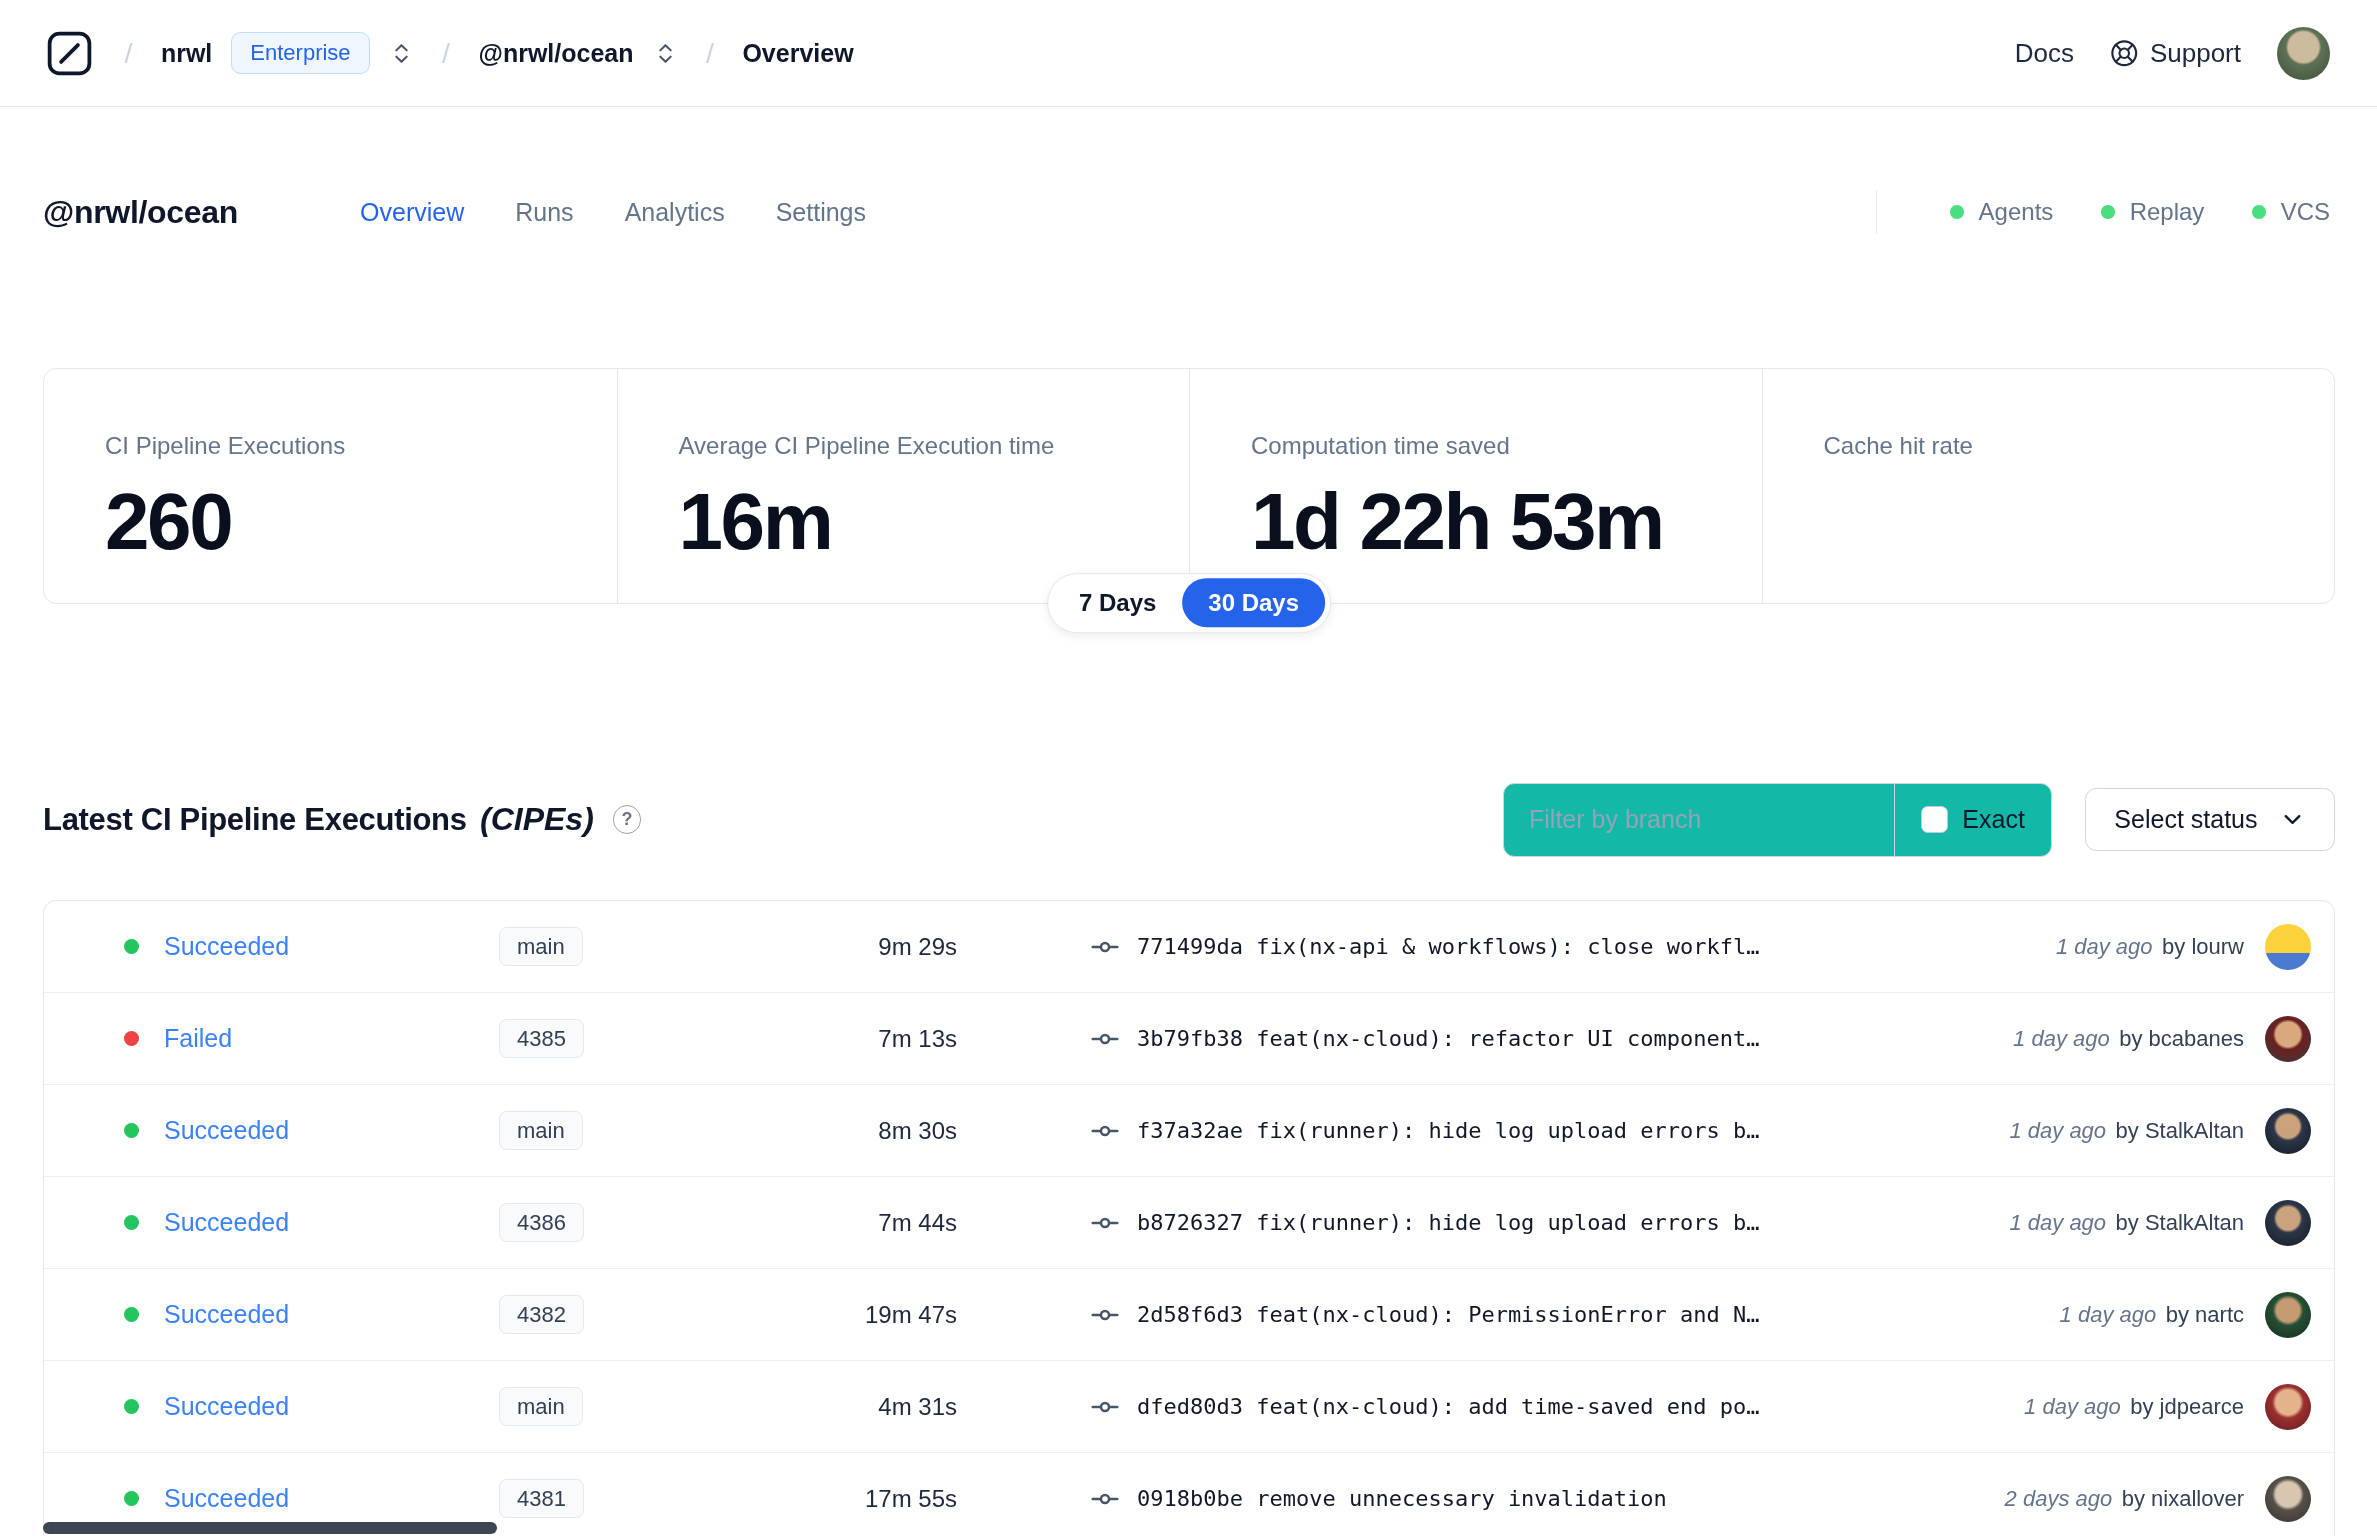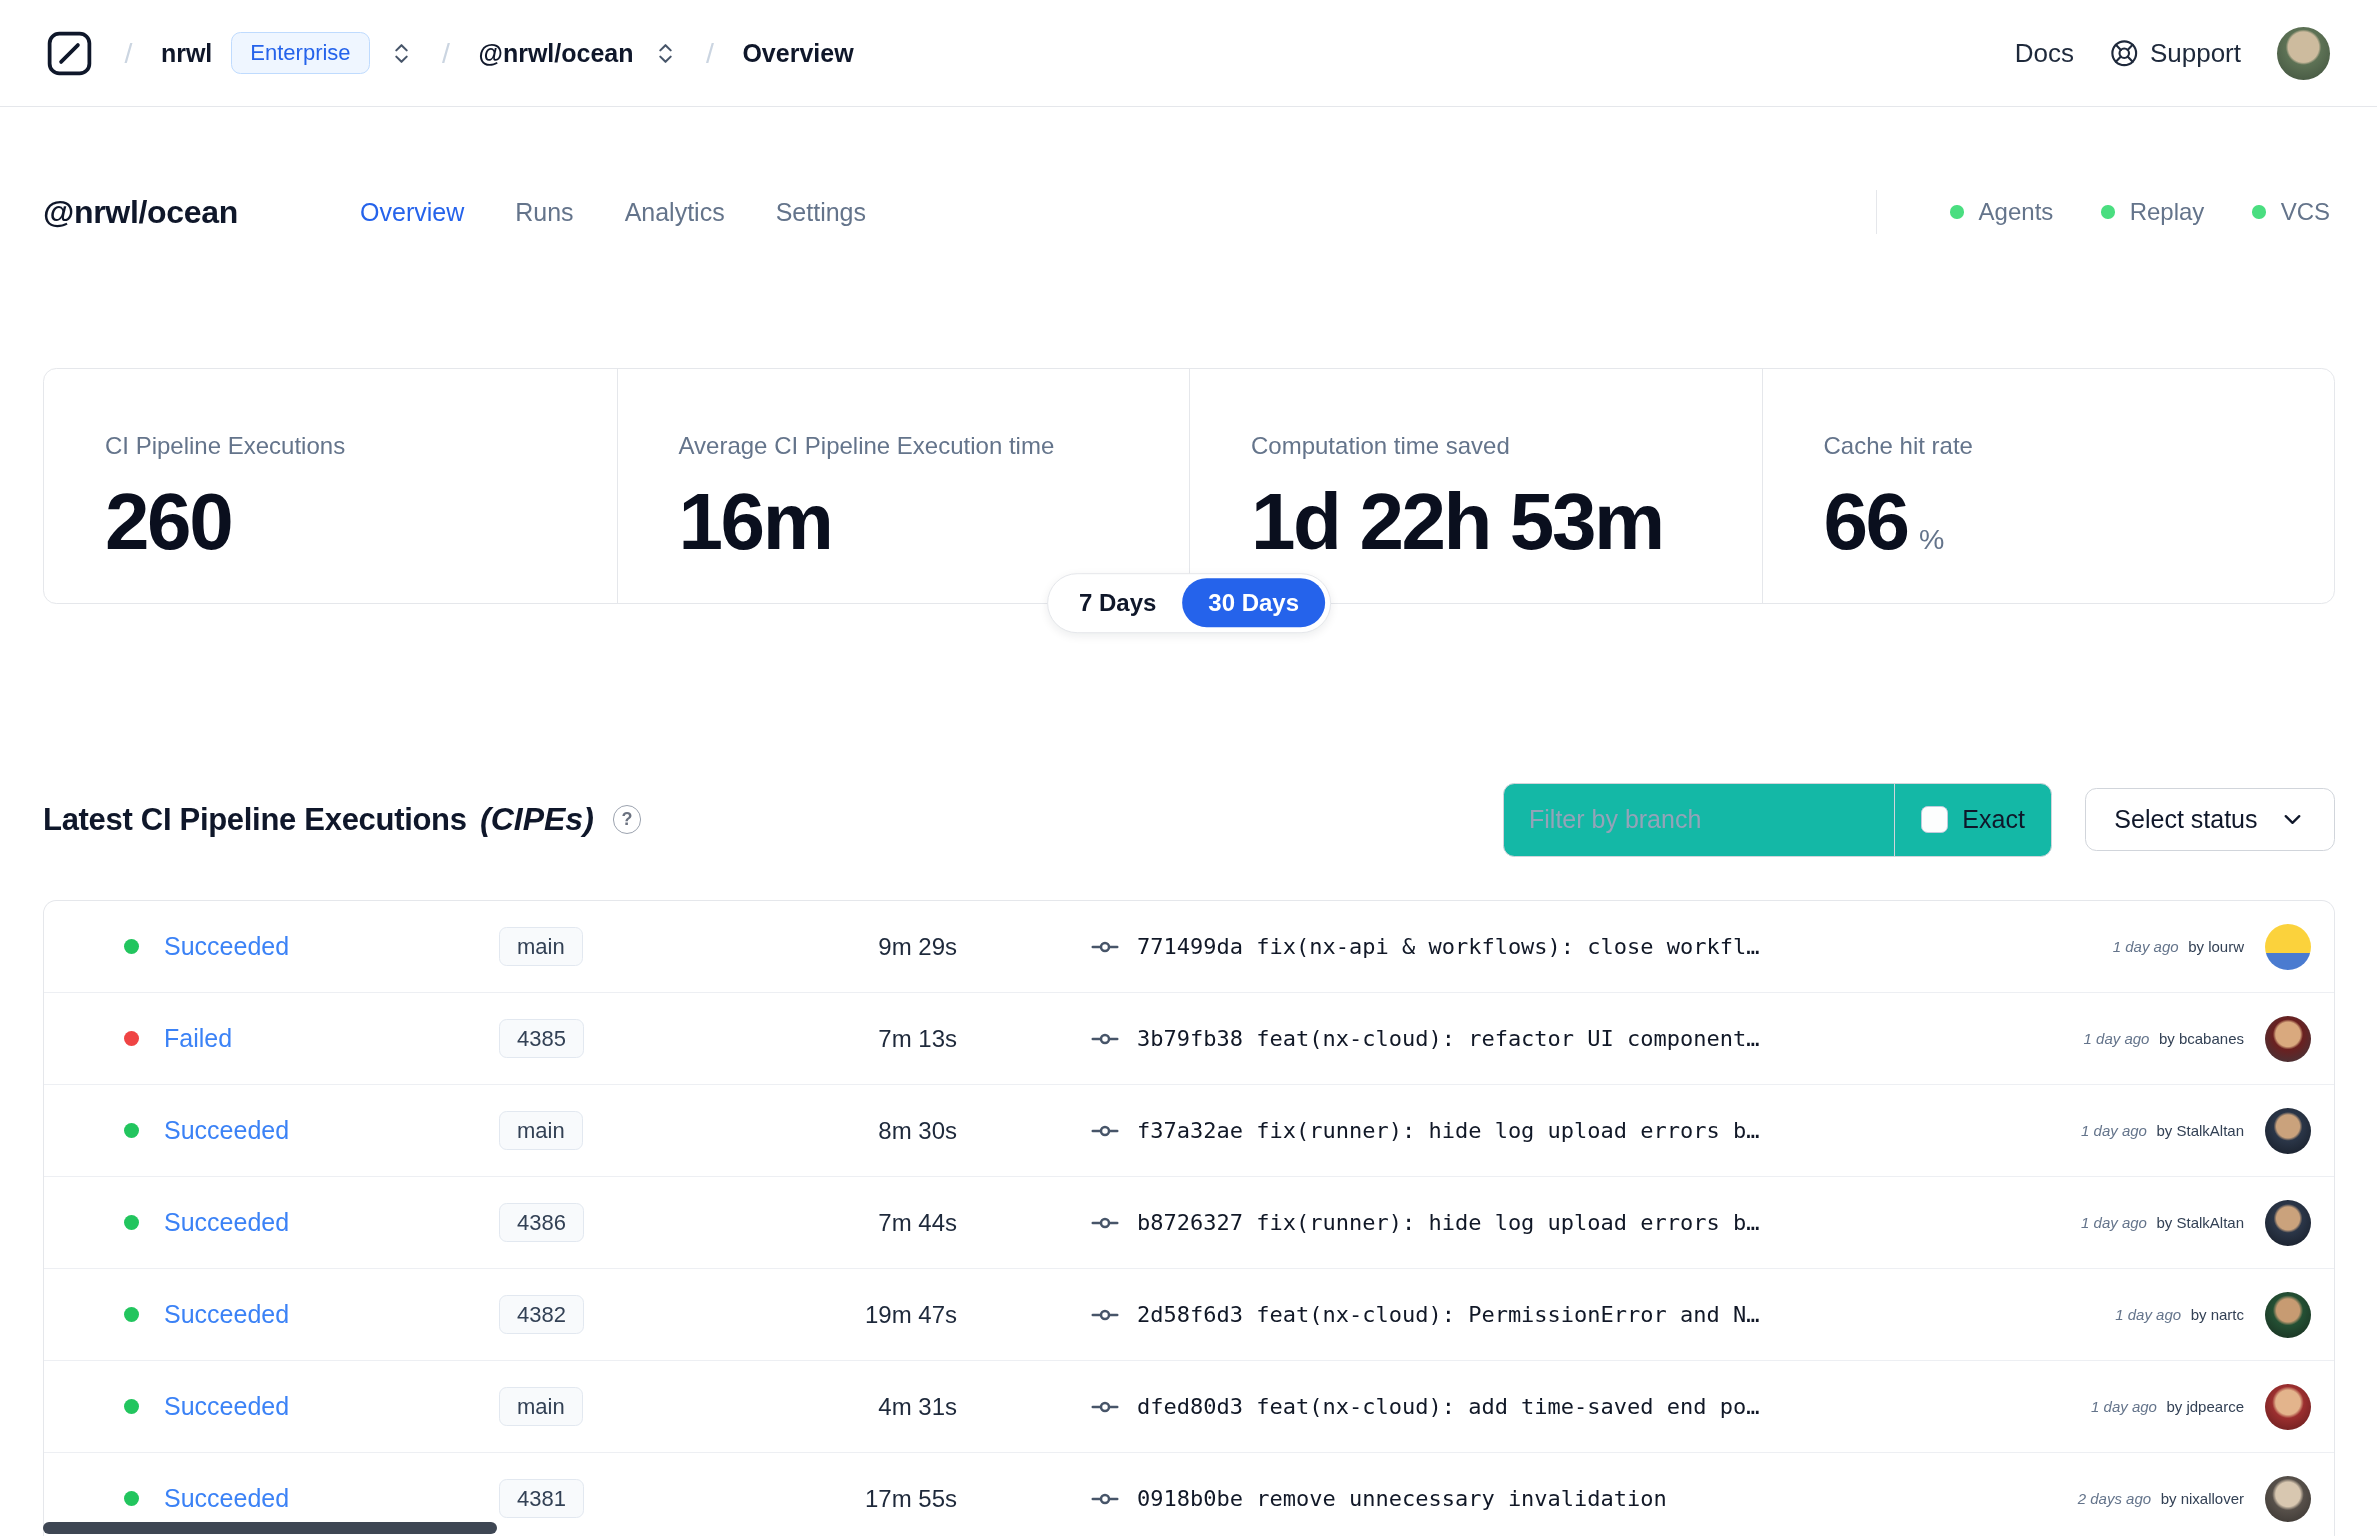--- a/index.html
+++ b/index.html
@@ -86,21 +86,21 @@
   .dot-fail { background:#ef4444; }
   .status-text { width:335px; margin-left:25px; font-size:25px; font-weight:500; color:#3b82f6; }
   .col-branch { width:247px; flex:none; }
   .branch-badge { display:inline-block; background:#f8fafc; border:1px solid #e2e8f0;
     color:#334155; font-size:22px; padding:7.6px 17px; border-radius:7.6px; line-height:1; cursor:pointer; }
   .col-duration { width:211px; flex:none; text-align:right; font-size:24px; color:#1e293b; }
   .col-commit { display:flex; align-items:center; gap:17px; margin-left:133px; flex:1; min-width:0; }
   .commit-icon { width:30px; height:30px; color:#475569; flex:none; }
   .commit-text { font-family:"DejaVu Sans Mono", monospace; font-size:22px; color:#111827;
     white-space:nowrap; overflow:hidden; cursor:pointer; }
-  .col-meta { display:flex; align-items:baseline; gap:9.5px; margin-left:23px; font-size:15px;
+  .col-meta { display:flex; align-items:baseline; gap:9.5px; margin-left:23px; font-size:22px;
     white-space:nowrap; flex:none; }
   .meta-time { font-style:italic; color:#64748b; }
   .meta-author { color:#334155; font-weight:500; }
   .row-avatar { width:46px; height:46px; border-radius:50%; margin-left:21px; flex:none; }
   .av-1 { background:linear-gradient(180deg,#fbd23c 0 62%,#4a7bd0 62%); }
   .av-2 { background:radial-gradient(circle at 50% 40%, #d9a97e 0 34%, #6b2020 42%, #3a3a40 100%); }
   .av-3, .av-4 { background:radial-gradient(circle at 50% 40%, #caa27c 0 32%, #2b3648 40%, #141a24 100%); }
   .av-5 { background:radial-gradient(circle at 50% 40%, #c79b72 0 32%, #245034 42%, #17291d 100%); }
   .av-6 { background:radial-gradient(circle at 50% 40%, #e3b48c 0 34%, #9c2f2f 44%, #5d1c1c 100%); }
   .av-7 { background:radial-gradient(circle at 50% 40%, #d8c7b0 0 34%, #57504a 44%, #36322e 100%); }
@@ -193,24 +193,20 @@
       </div>
   </div>
   <div class="stat">
     <div class="stat-label">Computation time saved</div>
     <div class="stat-value">
         <span>1d 22h 53m</span>
       </div>
   </div>
   <div class="stat">
     <div class="stat-label">Cache hit rate</div>
-    <div class="stat-value">
-      <span>66</span>
-      <span class="stat-suffix">%</span>
-    </div>
   </div>
   <div class="range-toggle">
     <span class="range-opt">7 Days</span>
     <span class="range-opt active">30 Days</span>
   </div>
 </section>
 
 <section class="cipes-head">
   <h2 class="cipes-title">Latest CI Pipeline Executions</h2>
   <span class="cipes-suffix">(CIPEs)</span>

